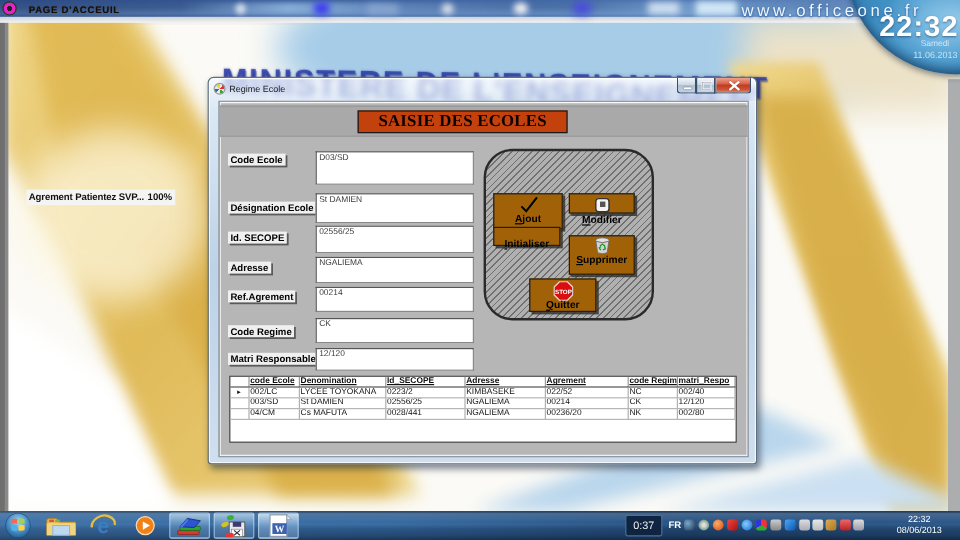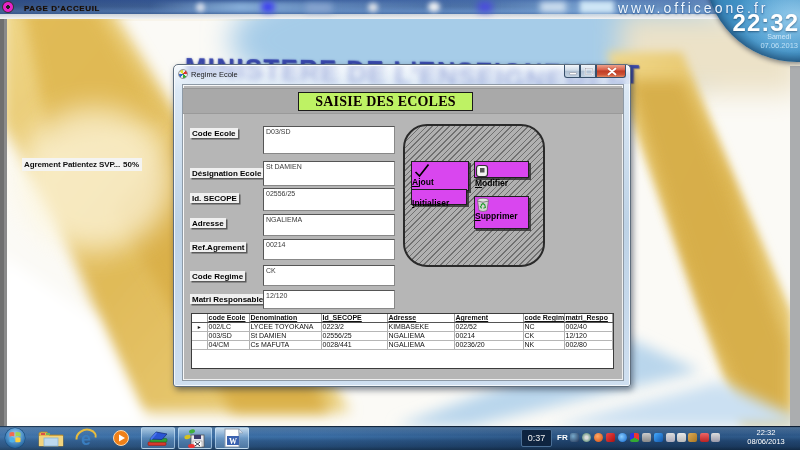--- a/index.html
+++ b/index.html
@@ -32,30 +32,30 @@
 #dlgtitle{left:5px;top:4.5px;font-size:7.5px;color:#1a1a1a;z-index:2}
 #dlgicon{left:4px;top:4px;width:10px;height:10px;border-radius:50%;background:conic-gradient(#e8e8e8 0 40deg,#d33 40deg 90deg,#e8e8e8 90deg 130deg,#3a3 130deg 180deg,#e8e8e8 180deg 220deg,#36c 220deg 270deg,#e8e8e8 270deg 310deg,#dd3 310deg 360deg);border:1px solid #999;z-index:2}
 .winbtn{top:0px;height:13px;border:1px solid #38506b;border-top:none;z-index:2}
 #btnmin{left:390px;width:16px;border-radius:0 0 0 3px;background:linear-gradient(180deg,#f3f7fb,#cdd9e6 45%,#aebfd2 50%,#c3d3e3)}
 #btnmax{left:406px;width:16px;background:linear-gradient(180deg,#f3f7fb,#cdd9e6 45%,#aebfd2 50%,#c3d3e3)}
 #btnclose{left:422px;width:30px;border-radius:0 0 3px 0;background:linear-gradient(180deg,#eda28c 0%,#d9604a 40%,#bf3d26 50%,#cd5236 80%,#e08a62 100%)}
 .winbtn .glyph{position:absolute;left:0;right:0;top:0;bottom:0}
 #client{left:8px;top:19px;width:442px;height:297px;background:#b6b6b6;border:1px solid #8e9aa6;box-shadow:inset 1px 1px 0 #f8f8f8, inset -1px -1px 0 #f0f0f0}
 
 #band{left:0px;top:3px;width:440px;height:26px;background:#a9a9a9;border-top:1px solid #979797;border-bottom:1px solid #9a9a9a}
-#banner{left:115px;top:7px;width:175px;height:19px;background:#bef264;border:1px solid #1a1a1a;text-align:center;font-family:"Liberation Serif",serif;font-weight:bold;font-size:14px;color:#0d0000;line-height:18px;letter-spacing:.2px}
+#banner{left:115px;top:7px;width:175px;height:19px;background:#c2410c;border:1px solid #1a1a1a;text-align:center;font-family:"Liberation Serif",serif;font-weight:bold;font-size:14px;color:#0d0000;line-height:18px;letter-spacing:.2px}
 
 .lbl{background:#f0f0f0;color:#000;font-size:8px;font-weight:bold;padding:.5px 2px;box-shadow:1.5px 1.5px 0 #5a5a5a;white-space:nowrap}
 
 .fld{left:80px;width:132px;background:#fff;border:1px solid #888;border-top-color:#555;border-left-color:#555;font-size:7px;color:#3a3a3a;padding:1px 2px}
 
 #hatch{left:220px;top:39px;width:142px;height:143px;border-radius:24px;border:2px solid #2a2a2a;
  background:repeating-linear-gradient(-45deg,#707070 0 1px,#b0b0b0 1px 4px)}
 
-.vbtn{background:#d946ef;border:1px solid #1f1f1f;box-shadow:2px 2px 0 rgba(45,45,45,.8);font-size:8.5px;font-weight:bold;color:#000}
+.vbtn{background:#a16207;border:1px solid #1f1f1f;box-shadow:2px 2px 0 rgba(45,45,45,.8);text-align:center;font-size:8.5px;font-weight:bold;color:#000}
 .vbtn u{text-decoration:underline}
 
 #grid{left:8px;top:228px;width:423px;height:56px;background:#fff;border:1px solid #3c3c3c}
 #grid table{border-collapse:collapse;width:100%;table-layout:fixed;font-size:7px;color:#111}
 #grid th{font-weight:bold;text-align:left;padding:0 1px;border-right:1px solid #9a9a9a;border-bottom:1px solid #555;height:8px;overflow:hidden;white-space:nowrap}
 #grid th span{text-decoration:underline}
 #grid td{padding:0 1px;border-right:1px solid #b0b0b0;border-bottom:1px solid #b6b6b6;height:9px;overflow:hidden;white-space:nowrap}
 
 #taskbar{left:0;top:426px;width:800px;height:24px;z-index:8;
  background:linear-gradient(90deg,rgba(90,140,190,.22) 0%,rgba(60,100,150,.08) 40%,rgba(0,10,30,.25) 72%,rgba(0,10,30,.2) 100%),linear-gradient(180deg,#0a1828 0%,#27517f 10%,#35669c 28%,#3b6fa6 45%,#2a5585 62%,#224770 85%,#16324f 100%)}
@@ -102,29 +102,29 @@
 
   <polygon points="0,240 95,305 148,412 0,412" fill="#ffffff" filter="url(#b10)"></polygon>
 
   <rect x="0" y="0" width="7" height="412" fill="#8a8a8a"></rect>
   <rect x="0" y="0" width="4" height="412" fill="#6f6f6f"></rect>
   <rect x="790" y="52" width="10" height="360" fill="#abadaf"></rect>
 </svg>
 
 <div id="ministere" class="abs">MINISTERE DE L'ENSEIGNEMENT</div>
 <div id="patientez" class="abs">Agrement Patientez SVP...</div>
-<div id="pct" class="abs">50%</div>
+<div id="pct" class="abs">100%</div>
 
 <div id="gadget" class="abs">
       <div class="shine"></div>
     </div>
 <div id="gurl" class="abs">www.officeone.fr</div>
 <div id="gtime" class="abs">22:32</div>
 <div id="gday" class="abs">Samedi</div>
-<div id="gdate" class="abs">07.06.2013</div>
+<div id="gdate" class="abs">11.06.2013</div>
 
 <div id="topbar" class="abs">
       <div class="smudge abs"></div>
       <div class="smudge2 abs"></div>
 <div class="abs" style="left:196px;top:3px;width:9px;height:9px;border-radius:50%;background:#cfd8e8;filter:blur(2px)"></div>
 <div class="abs" style="left:262px;top:2px;width:12px;height:10px;background:#3a3af0;filter:blur(3px)"></div>
 <div class="abs" style="left:306px;top:4px;width:26px;height:8px;background:#8aa6d0;filter:blur(3px)"></div>
 <div class="abs" style="left:368px;top:3px;width:10px;height:9px;border-radius:50%;background:#e0e4ea;filter:blur(2.5px)"></div>
 <div class="abs" style="left:428px;top:2px;width:12px;height:10px;border-radius:50%;background:#f0f2f4;filter:blur(2.5px)"></div>
 <div class="abs" style="left:478px;top:2px;width:14px;height:10px;background:#4a4ae0;filter:blur(3.5px)"></div>
@@ -194,20 +194,28 @@
       <div style="margin-top:-2px"><u>M</u>odifier</div>
     </div>
     <div class="vbtn abs" style="left:228px;top:104px;width:56px;height:16px;line-height:26px"><u>I</u>nitialiser</div>
     <div class="vbtn abs" style="left:291px;top:111px;width:55px;height:33px">
       <svg width="16" height="15" style="margin-top:0">
         <ellipse cx="8" cy="3.4" rx="5.6" ry="2.2" fill="#e2e2e2" stroke="#666" stroke-width=".7"></ellipse>
         <path d="M2.6 4 L4 13.6 Q8 15.4 12 13.6 L13.4 4 Q8 6.4 2.6 4 Z" fill="#d4d4d4" stroke="#666" stroke-width=".7"></path>
         <path d="M6 8 L8 6.4 L10 8 M9.7 7.6 L10.4 10.4 L8.4 11.2 M6.6 11.4 L5.4 9.6 L6.8 8.4" stroke="#1f9b2c" stroke-width="1.1" fill="none"></path>
       </svg>
       <div style="margin-top:-3px"><u>S</u>upprimer</div>
+    </div>
+    <div class="vbtn abs" style="left:258px;top:147px;width:56px;height:28px">
+      <svg width="17" height="17" style="margin-top:1px">
+            <polygon points="5.2,0.8 11.8,0.8 16.2,5.2 16.2,11.8 11.8,16.2 5.2,16.2 0.8,11.8 0.8,5.2" fill="#d90f0f" stroke="#fff" stroke-width="1"></polygon>
+            <polygon points="5.2,0.8 11.8,0.8 16.2,5.2 16.2,11.8 11.8,16.2 5.2,16.2 0.8,11.8 0.8,5.2" fill="none" stroke="rgba(100,10,10,.5)" stroke-width=".4"></polygon>
+            <text x="8.5" y="10.7" font-size="5.2" font-weight="bold" fill="#fff" text-anchor="middle" font-family="Liberation Sans">STOP</text>
+          </svg>
+      <div style="margin-top:-4px"><u>Q</u>uitter</div>
     </div>
 
     <div id="grid" class="abs">
           <table>
       <colgroup>
               <col style="width:15px">
               <col style="width:42px">
               <col style="width:72px">
               <col style="width:66px">
               <col style="width:67px">

